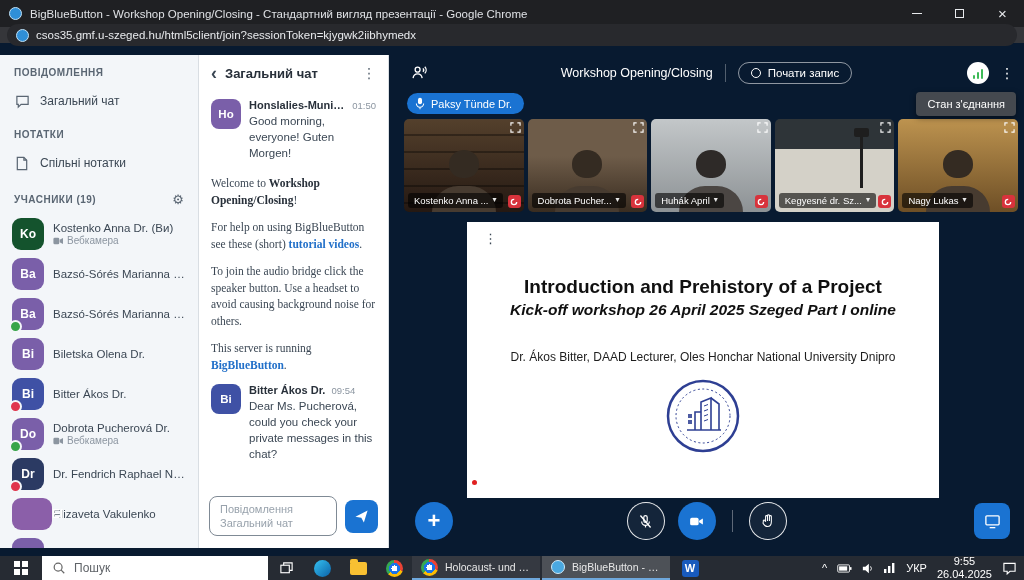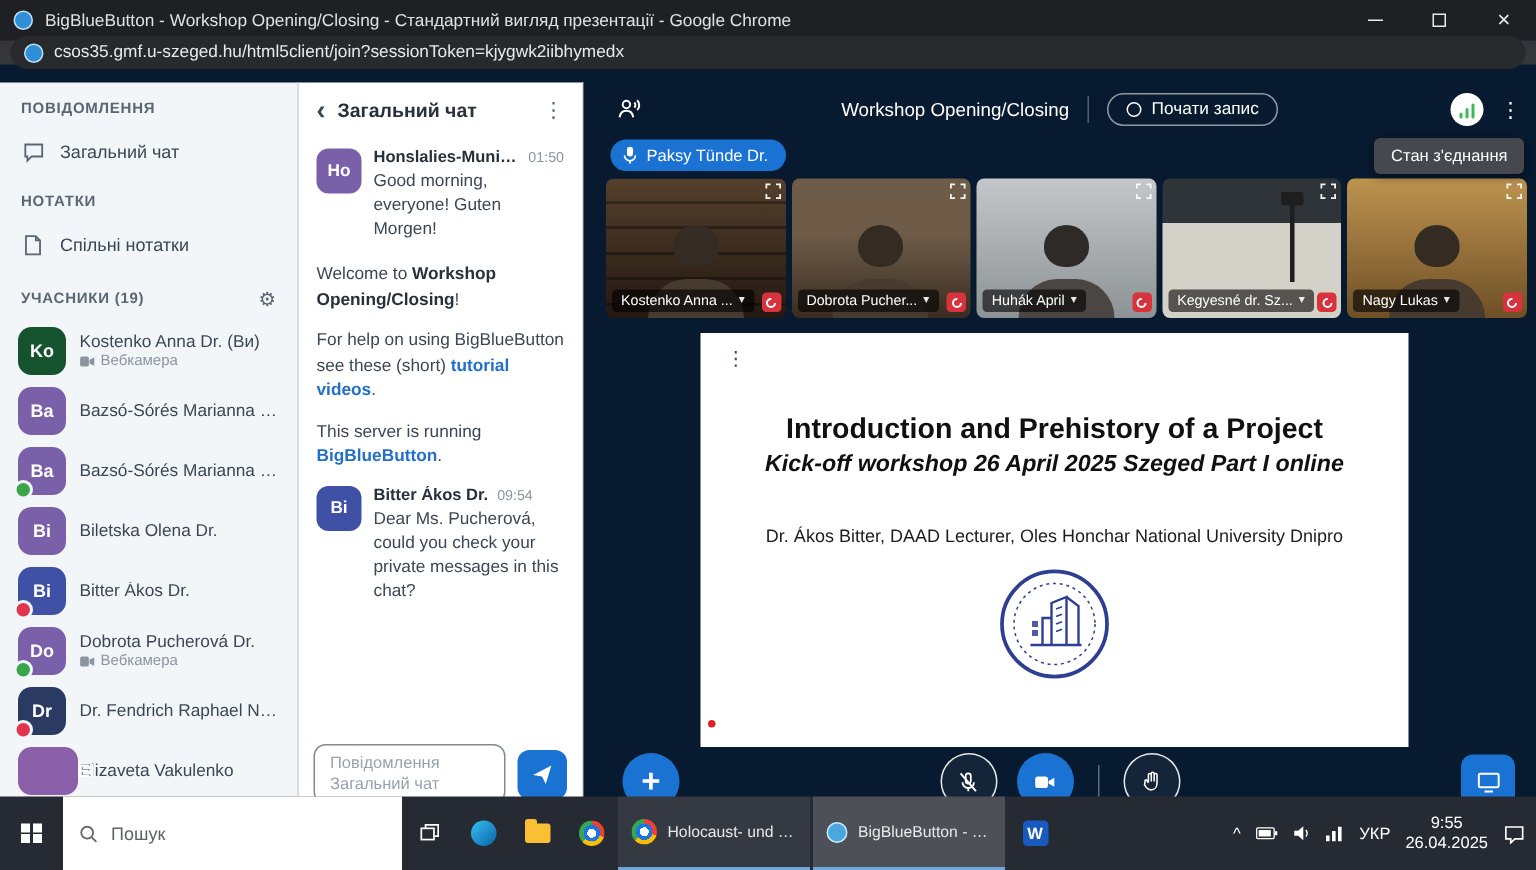--- a/index.html
+++ b/index.html
@@ -49,21 +49,21 @@
   .chat-title { flex:1; font-size:13px; font-weight:bold; color:#28303A; }
   .kebab { color:#5A6673; font-size:14px; cursor:pointer; }
   .messages { flex:1; overflow:hidden; padding:2px 12px 0; }
   .msg { display:flex; gap:8px; margin-top:8px; }
   .msg .avatar { width:30px; height:30px; border-radius:8px; font-size:11.5px; }
   .msg-col { flex:1; min-width:0; }
   .msg-head { display:flex; align-items:baseline; gap:6px; }
   .msg-name { font-size:11px; font-weight:bold; color:#28303A; white-space:nowrap; overflow:hidden; text-overflow:ellipsis; }
   .msg-time { font-size:9.5px; color:#8B95A0; flex:none; }
   .msg-text { font-size:11.5px; color:#3B4754; line-height:16px; margin-top:2px; }
-  .welcome { margin-top:14px; font-size:11.5px; line-height:16.5px; color:#3B4754; }
+  .welcome { margin-top:14px; font-size:11.5px; line-height:16.5px; color:#3B4754;font-family:Liberation Serif, serif; }
   .welcome p { margin-bottom:11px; }
   .welcome b { color:#28303A; }
   .chat-link { color:#2270C9; font-weight:bold; cursor:pointer; }
   .chat-inputrow { display:flex; align-items:center; gap:8px; padding:10px 10px 12px; }
   .chat-input { flex:1; border:1px solid #7F8A95; border-radius:8px; padding:5px 10px; font-size:11px; color:#98A2AC; line-height:14px; cursor:text; }
   .send-btn { width:33px; height:33px; border-radius:8px; background:#1A73D2; display:grid; place-items:center; flex:none; cursor:pointer; }
 
   
   .stage { flex:1; position:relative; background:#081A30; }
   .stage-topbar { position:absolute; top:0; left:0; right:0; height:36px; display:flex; align-items:center; justify-content:center; gap:12px; }
@@ -114,21 +114,21 @@
   .actions { position:absolute; left:0; right:0; bottom:7px; height:40px; }
   .plus-btn { position:absolute; left:26px; top:1px; width:38px; height:38px; border-radius:50%; background:#1A73D2; color:#fff; font-size:22px; font-weight:bold; display:grid; place-items:center; cursor:pointer; }
   .center-ctrls { position:absolute; left:50%; transform:translateX(-50%); top:1px; display:flex; align-items:center; gap:13px; }
   .ctrl { width:38px; height:38px; border-radius:50%; display:grid; place-items:center; cursor:pointer; }
   .ctrl-outline { border:1.5px solid rgba(255,255,255,.9); background:rgba(255,255,255,.05); }
   .ctrl-filled { background:#1A73D2; }
   .vsep { width:1px; height:22px; background:rgba(255,255,255,.35); margin:0 3px; }
   .share-btn { position:absolute; right:14px; top:2px; width:36px; height:36px; border-radius:8px; background:#1A73D2; display:grid; place-items:center; cursor:pointer; }
 
   
-  .taskbar { position:absolute; left:0; right:0; bottom:0; height:49px; background:#262B33; display:flex; align-items:stretch; z-index:6; }
+  .taskbar { position:absolute; left:0; right:0; bottom:0; height:24px; background:#262B33; display:flex; align-items:stretch; z-index:6; }
   .tb-btn { display:grid; place-items:center; cursor:pointer; }
   .start { width:42px; }
   .winlogo { width:14px; height:14px; display:grid; grid-template-columns:6px 6px; grid-template-rows:6px 6px; gap:1.5px; }
   .winlogo span { background:#fff; }
   .searchbox { width:226px; background:#fff; display:flex; align-items:center; gap:8px; padding:0 10px; cursor:text; }
   .searchbox .ph { font-size:12px; color:#5F6368; }
   .tb-ico { width:36px; }
   .taskview-ico, .tray-svg { line-height:0; }
   .edge-ball { width:17px; height:17px; border-radius:50%; background:linear-gradient(135deg,#35C1F1,#0B62A8); }
   .folder { position:relative; width:17px; height:13px; background:#F8C032; border-radius:2px; }
@@ -302,20 +302,21 @@
             <div class="msg-head">
               <span class="msg-name">Honslalies-Munis ...</span>
               <span class="msg-time">01:50</span>
             </div>
             <div class="msg-text">Good morning, everyone! Guten Morgen!</div>
           </div>
         </div>
         <div class="welcome">
           <p><span>Welcome to </span><b>Workshop Opening/Closing</b><span>!</span></p>
           <p><span>For help on using BigBlueButton see these (short) </span><span class="chat-link">tutorial videos</span><span>.</span></p>
+          <p>To join the audio bridge click the speaker button. Use a headset to avoid causing background noise for others.</p>
           <p><span>This server is running </span><span class="chat-link">BigBlueButton</span><span>.</span></p>
         </div>
         <div class="msg">
           <span class="avatar" style="background: rgb(63, 81, 165);">Bi</span>
           <div class="msg-col">
             <div class="msg-head">
               <span class="msg-name">Bitter Ákos Dr.</span>
               <span class="msg-time">09:54</span>
             </div>
             <div class="msg-text">Dear Ms. Pucherová, could you check your private messages in this chat?</div>

